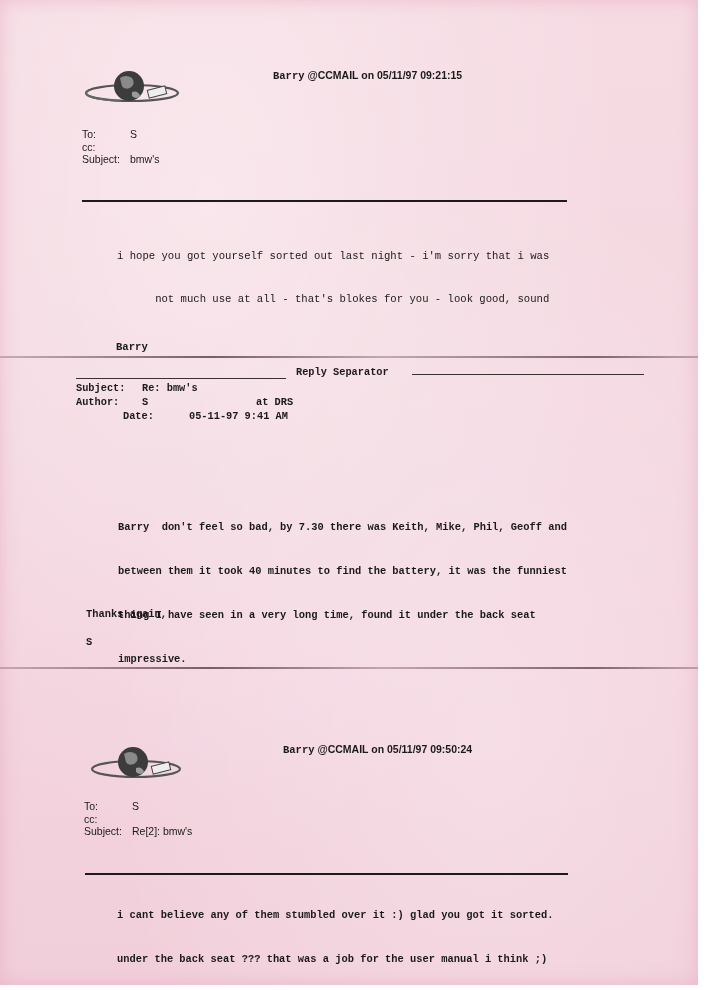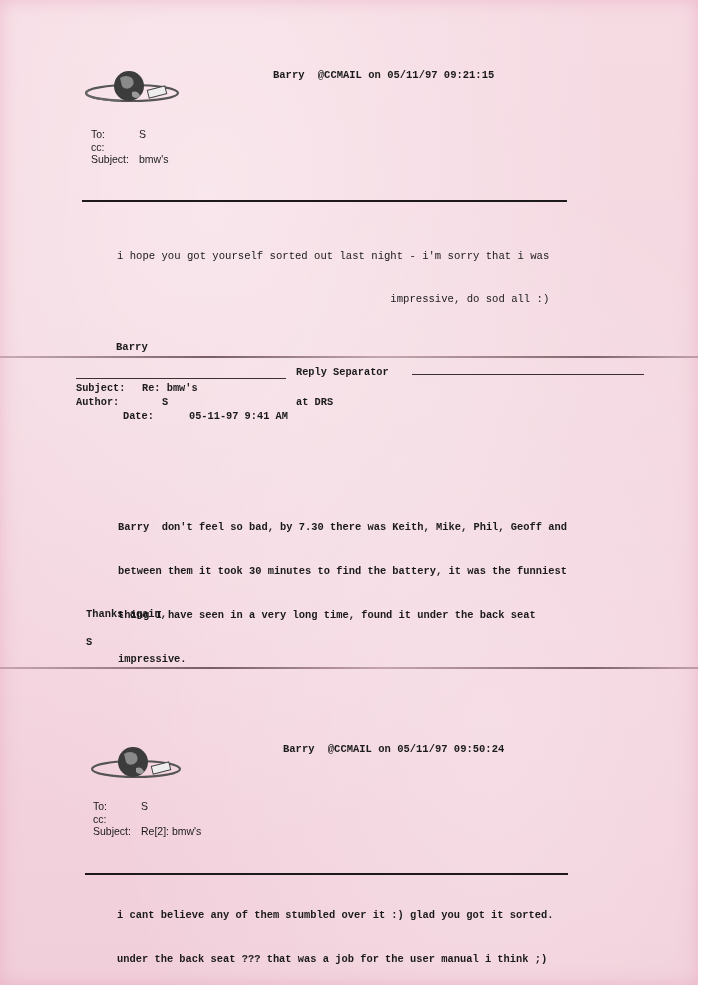--- a/index.html
+++ b/index.html
@@ -21,24 +21,24 @@
     position: absolute; left: 0; width: 698px; height: 2px;
     background: linear-gradient(90deg, rgba(120,80,95,0.35), rgba(90,60,70,0.8) 30%, rgba(120,80,95,0.4) 55%, rgba(90,60,70,0.75) 85%, rgba(120,80,95,0.4));
   }
   .abs { position: absolute; }
   .sans { font-family: "Liberation Sans", sans-serif; }
   .mono { font-family: "Liberation Mono", monospace; }
   .header-line {
     font-size: 10.5px; font-weight: bold; white-space: pre;
   }
   .header-line .sender { font-family: "Liberation Mono", monospace; }
-  .header-line .rest { font-family: Liberation Mono, monospace; margin-left: 7px; }
+  .header-line .rest { font-family: Liberation Sans, sans-serif; }
   .fields { font-size: 10.5px; line-height: 12.5px; }
   .fields .row { display: flex; }
-  .fields .lbl { width: 48px; margin-left: 9px; }
+  .fields .lbl { width: 48px; }
   .rule { position: absolute; height: 2px; background: #1e1a1c; }
   .rule-thin { position: absolute; height: 1px; background: #3a3034; }
   .body-text {
     font-size: 10.6px; line-height: 14.2px; white-space: pre;
   }
   .bold { font-weight: bold; }
   .globe { position: absolute; }
 </style>
 </head>
 <body>
@@ -71,49 +71,49 @@
   <div class="row">
       <span class="lbl">Subject:</span>
       <span>bmw's</span>
     </div>
 </div>
 
 <div class="rule" style="left:82px; top:200px; width:485px;"></div>
 
 <div class="abs body-text mono" style="left:117px; top:221px;text-align:right;">
   <div>i hope you got yourself sorted out last night - i'm sorry that i was</div>
-  <div>impressive, do sod all :)</div>
+  <div>not much use at all - that's blokes for you - look good, sound</div>
   <div style="height:10px;"></div>
   <div style="height:12px;"></div>
 </div>
 <div class="abs body-text mono bold" style="left:116px; top:340px;">Barry</div>
 
 <div class="rule-thin" style="left:76px; top:378px; width:210px;"></div>
 <div class="abs body-text mono bold" style="left:296px; top:365px; font-size:10.3px;">Reply Separator</div>
 <div class="rule-thin" style="left:412px; top:374px; width:232px;"></div>
 
 <div class="abs mono bold" style="left:76px; top:381px; font-size:10.3px; line-height:14px;">
   <div style="display:flex;">
       <span style="width:66px;">Subject:</span>
       <span>Re: bmw's</span>
     </div>
-  <div style="display:flex;gap:20px;">
+  <div style="display:flex;">
       <span style="width:66px;">Author:</span>
       <span style="width:114px;">S</span>
       <span>at DRS</span>
     </div>
   <div style="display:flex;">
       <span style="width:66px;padding-left:47px;">Date:</span>
       <span>05-11-97 9:41 AM</span>
     </div>
 </div>
 
 <div class="abs body-text mono bold" style="left:86px; top:491px; font-size:10.4px; line-height:14.6px;margin-left:32px;">
   <div>Barry  don't feel so bad, by 7.30 there was Keith, Mike, Phil, Geoff and</div>
-  <div>between them it took 30 minutes to find the battery, it was the funniest</div>
+  <div>between them it took 40 minutes to find the battery, it was the funniest</div>
   <div>thing I have seen in a very long time, found it under the back seat</div>
   <div>impressive.</div>
   <div style="height:13px;"></div>
 </div>
 <div class="abs body-text mono bold" style="left:86px; top:607px; font-size:10.4px;text-align:center;">Thanks again,</div>
 <div class="abs body-text mono bold" style="left:86px; top:635px; font-size:10.4px;">S</div>
 
 <svg class="globe" style="left:86px; top:742px;" width="100" height="44" viewBox="0 0 100 44">
   <ellipse cx="50" cy="27" rx="44" ry="8" fill="none" stroke="#555" stroke-width="2.2"></ellipse>
   <circle cx="47" cy="20" r="15" fill="#3c3c3c"></circle>

